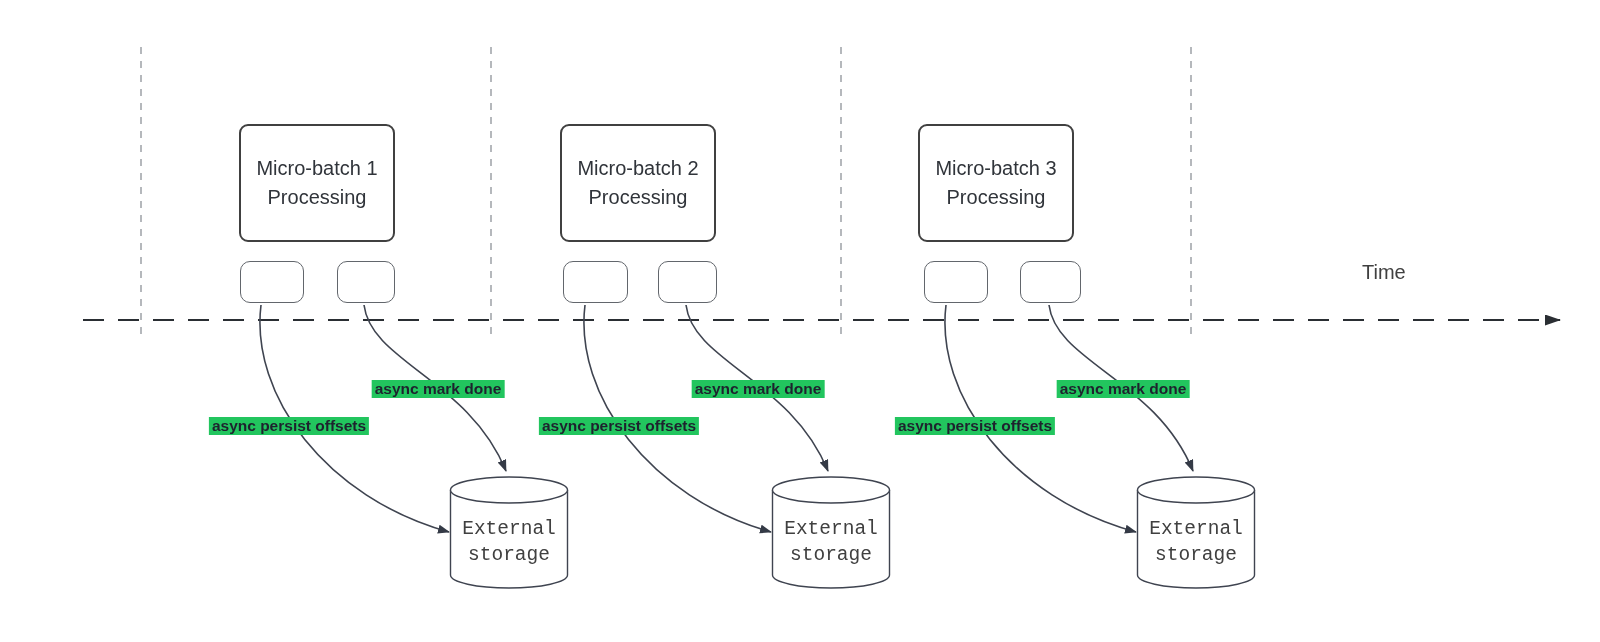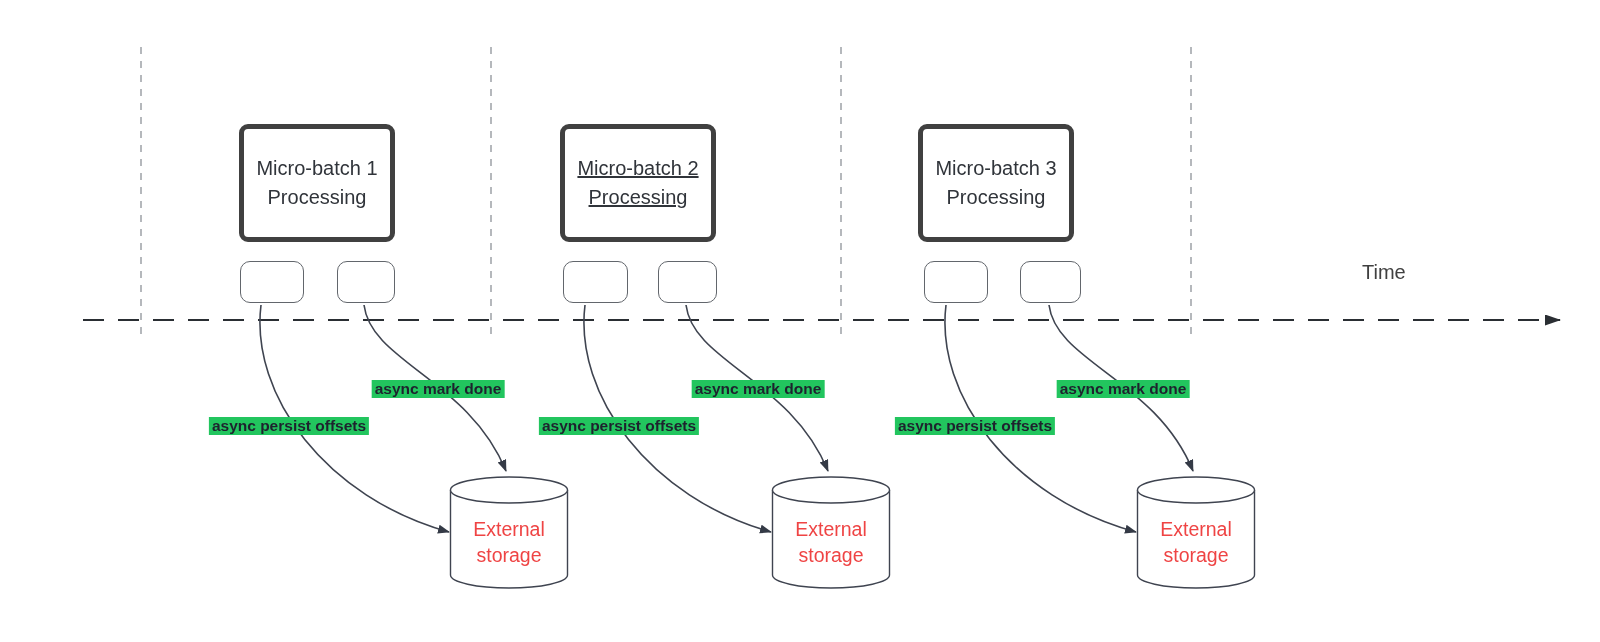--- a/index.html
+++ b/index.html
@@ -17,21 +17,21 @@
   }
   .layer {
     position: absolute;
     left: 0; top: 0;
   }
   .proc-box {
     position: absolute;
     top: 124px;
     width: 156px;
     height: 118px;
-    border: 5px solid #404040;
+    border: 2px solid #404040;
     border-radius: 9px;
     background: #ffffff;
     display: flex;
     align-items: center;
     justify-content: center;
     text-align: center;
     font-size: 20px;
     line-height: 29px;
     color: #30343a;
     white-space: pre-line;
@@ -54,23 +54,24 @@
     color: #1e222e;
     white-space: nowrap;
     background: #22c55e;
     padding: 0 3px;
   }
   .storage-label {
     position: absolute;
     transform: translate(-50%, -50%);
     font-size: 19.5px;
     line-height: 26px;
-    color: #ef4444;
+    color: #404040;
     text-align: center;
     white-space: pre-line;
+    font-family: Liberation Mono, monospace;
   }
   .time-label {
     position: absolute;
     left: 1362px;
     top: 261px;
     font-size: 20px;
     color: #404040;
     white-space: nowrap;
   }
 </style>
@@ -114,21 +115,21 @@
       <ellipse cx="831" cy="490" rx="58.5" ry="13" fill="#ffffff" stroke="#3f4450" stroke-width="1.4"></ellipse>
     </g>
     <g>
       <path d="M1137.5,490 L1137.5,575 A58.5,13 0 0 0 1254.5,575 L1254.5,490" fill="#ffffff" stroke="#3f4450" stroke-width="1.4"></path>
       <ellipse cx="1196" cy="490" rx="58.5" ry="13" fill="#ffffff" stroke="#3f4450" stroke-width="1.4"></ellipse>
     </g>
   </svg>
 
   <div class="proc-box" style="left:239px;">Micro-batch 1
 Processing</div>
-  <div class="proc-box" style="left:560px;text-decoration:underline;">Micro-batch 2
+  <div class="proc-box" style="left:560px;">Micro-batch 2
 Processing</div>
   <div class="proc-box" style="left:918px;text-align:center;">Micro-batch 3
 Processing</div>
 
   <div class="task-box" style="left:240px;width:64px;"></div>
   <div class="task-box" style="left:337px;width:58px;"></div>
   <div class="task-box" style="left:563px;width:65px;"></div>
   <div class="task-box" style="left:658px;width:59px;"></div>
   <div class="task-box" style="left:924px;width:64px;"></div>
   <div class="task-box" style="left:1020px;width:61px;"></div>

